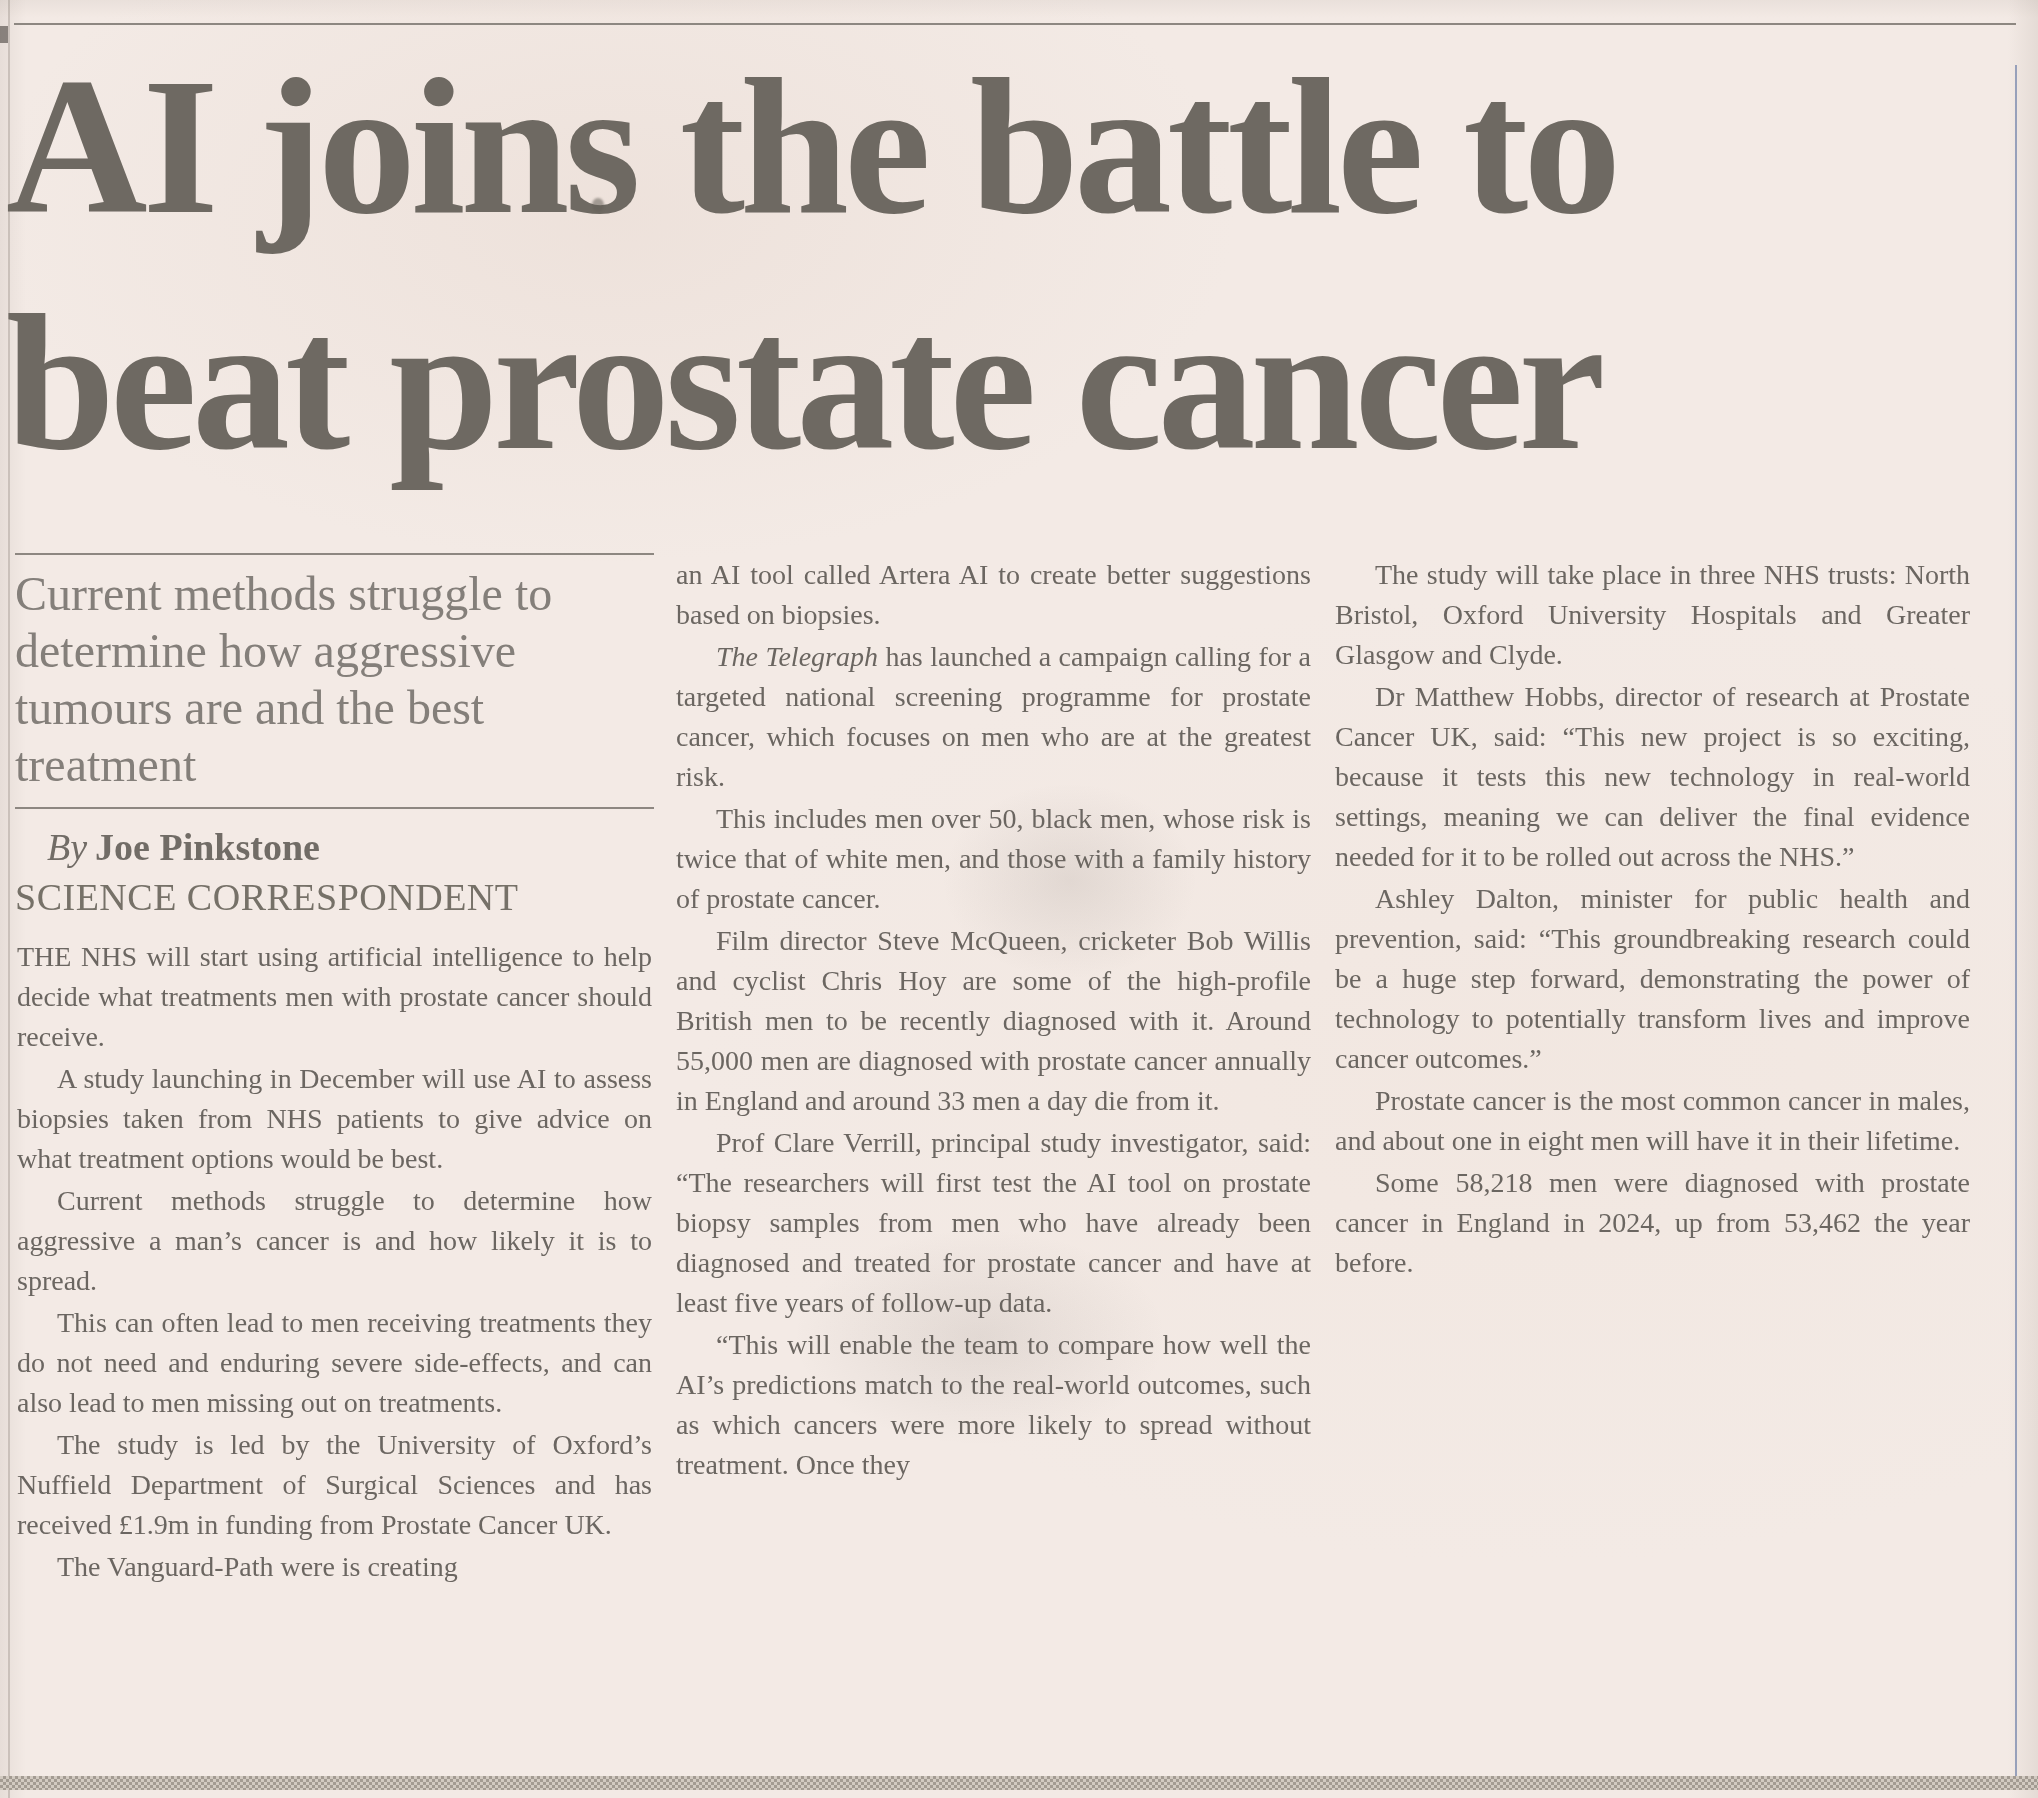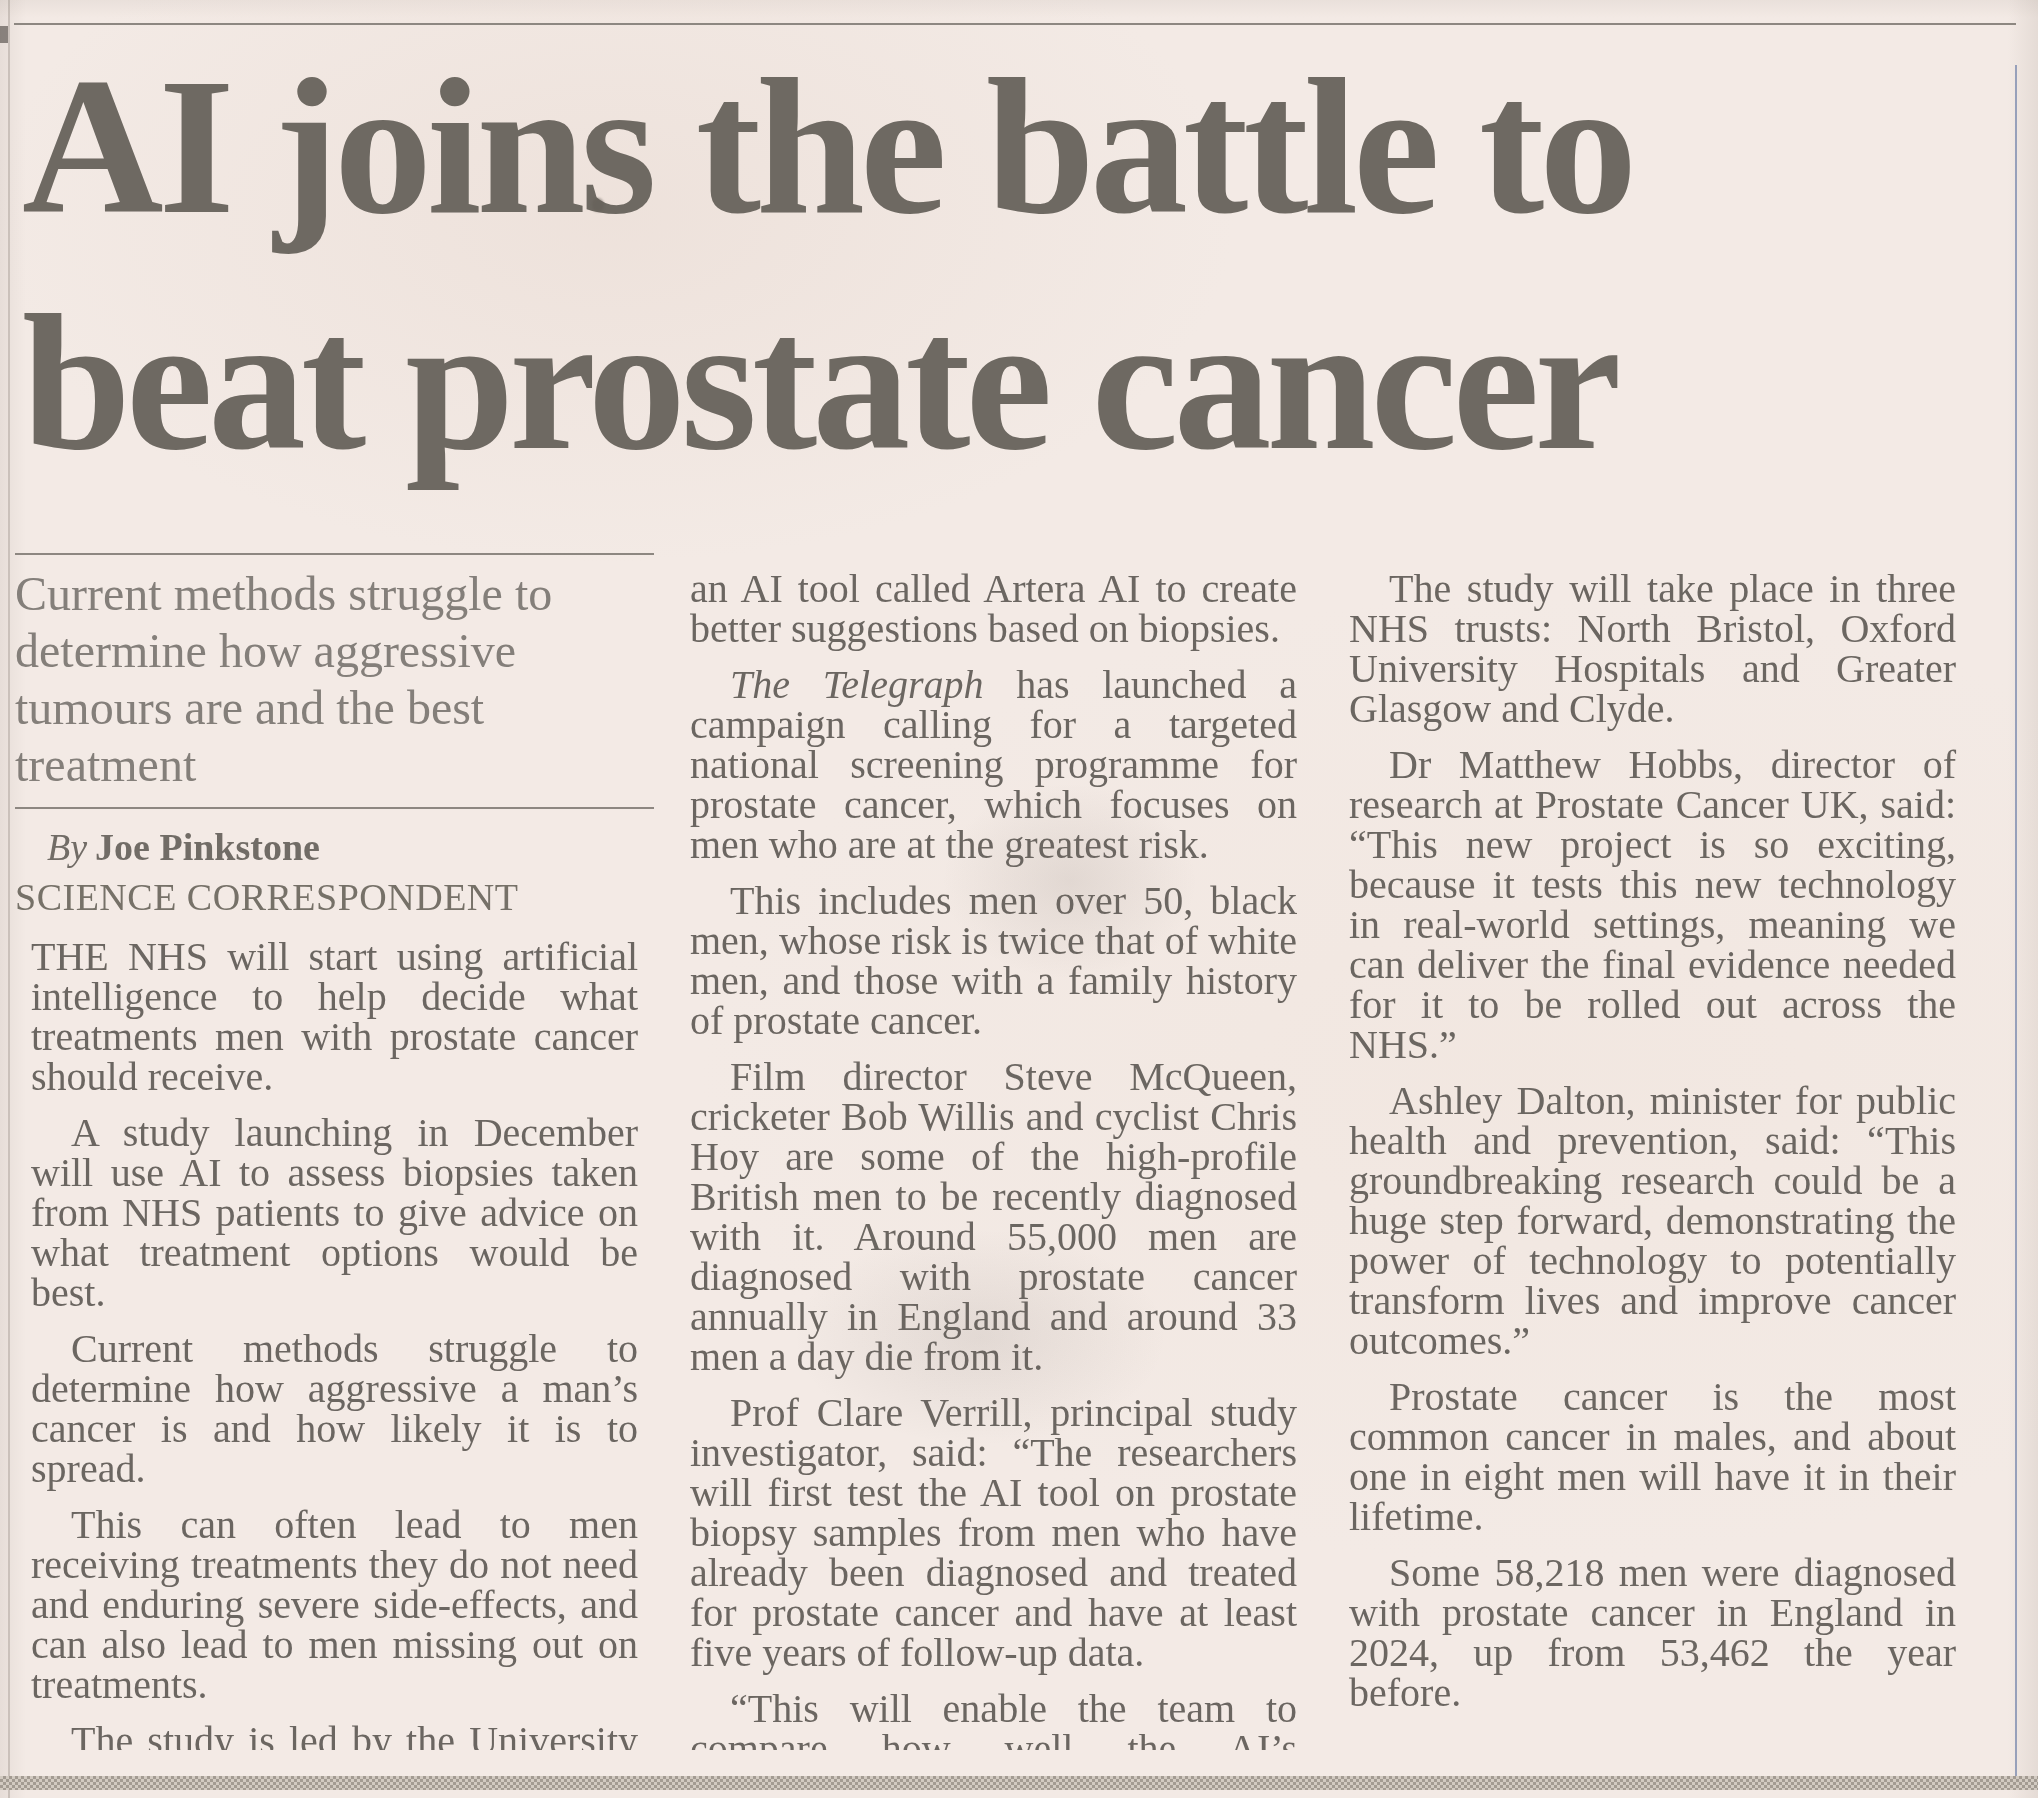--- a/index.html
+++ b/index.html
@@ -19,21 +19,21 @@
   }
   .crease{position:absolute;left:8px;top:0;bottom:0;width:2px;background:rgba(135,124,115,.32);}
   .corner-mark{position:absolute;left:0;top:26px;width:8px;height:17px;background:#544e49;opacity:.65;}
   .top-rule{position:absolute;left:14px;right:22px;top:23px;height:2px;background:#8d8781;}
   .column-rule{position:absolute;left:2015px;top:65px;width:2px;height:1711px;background:#97a0ba;}
   .bottom-band{
     position:absolute;left:0;top:1776px;width:2038px;height:14px;
     background:conic-gradient(#a39b92 25%, #d2cac1 0 50%, #a39b92 0 75%, #d2cac1 0) 0 0/6px 6px;
   }
   .headline{
-    position:absolute;left:22px;top:28px;width:1980px;
+    position:absolute;left:6px;top:28px;width:1980px;
     margin:0;font-weight:bold;color:#6e6962;
     font-size:196px;line-height:236px;letter-spacing:-5px;
     font-family:"Liberation Serif","DejaVu Serif",serif;
   }
   .columns{
     position:absolute;left:15px;top:553px;width:2000px;height:1197px;
     display:flex;gap:20px;overflow:hidden;
   }
   .col{flex:0 0 639px;width:639px;}
   .sf-rule{height:2px;background:#8d8781;width:100%;}
@@ -41,21 +41,21 @@
     margin:10px 0 14px 0;width:554px;
     font-size:48px;line-height:57px;color:#847f7a;
   }
   .byline{margin:16px 0 0 0;font-size:38px;line-height:44px;color:#716c66;}
   .byline em{font-style:italic;font-weight:normal;margin-right:8px;margin-left:32px;}
   .byline strong{font-weight:bold;}
   .byline-role{margin:6px 0 0 0;font-size:38px;letter-spacing:0.5px;color:#767168;}
   .body-col{margin-top:18px;}
   .col-flow .body-col{margin-top:0;}
   .body-para{
-    margin:16px;font-size:40px;line-height:40px;color:#6b6661;
+    margin:2px;font-size:28px;line-height:40px;color:#6b6661;
     text-align:justify;hyphens:auto;-webkit-hyphens:auto;
   }
   .body-para.indent{text-indent:40px;}
   .body-para .italic{font-style:italic;}
   .stain{position:absolute;pointer-events:none;}
   .stain1{left:941px;top:782px;width:257px;height:198px;
     background:radial-gradient(ellipse at center, rgba(110,100,92,.13), rgba(110,100,92,0) 70%);}
   .stain2{left:792px;top:1228px;width:376px;height:218px;
     background:radial-gradient(ellipse at center, rgba(105,96,90,.12), rgba(105,96,90,0) 70%);}
   .speck{position:absolute;left:592px;top:198px;width:12px;height:14px;border-radius:50%;

